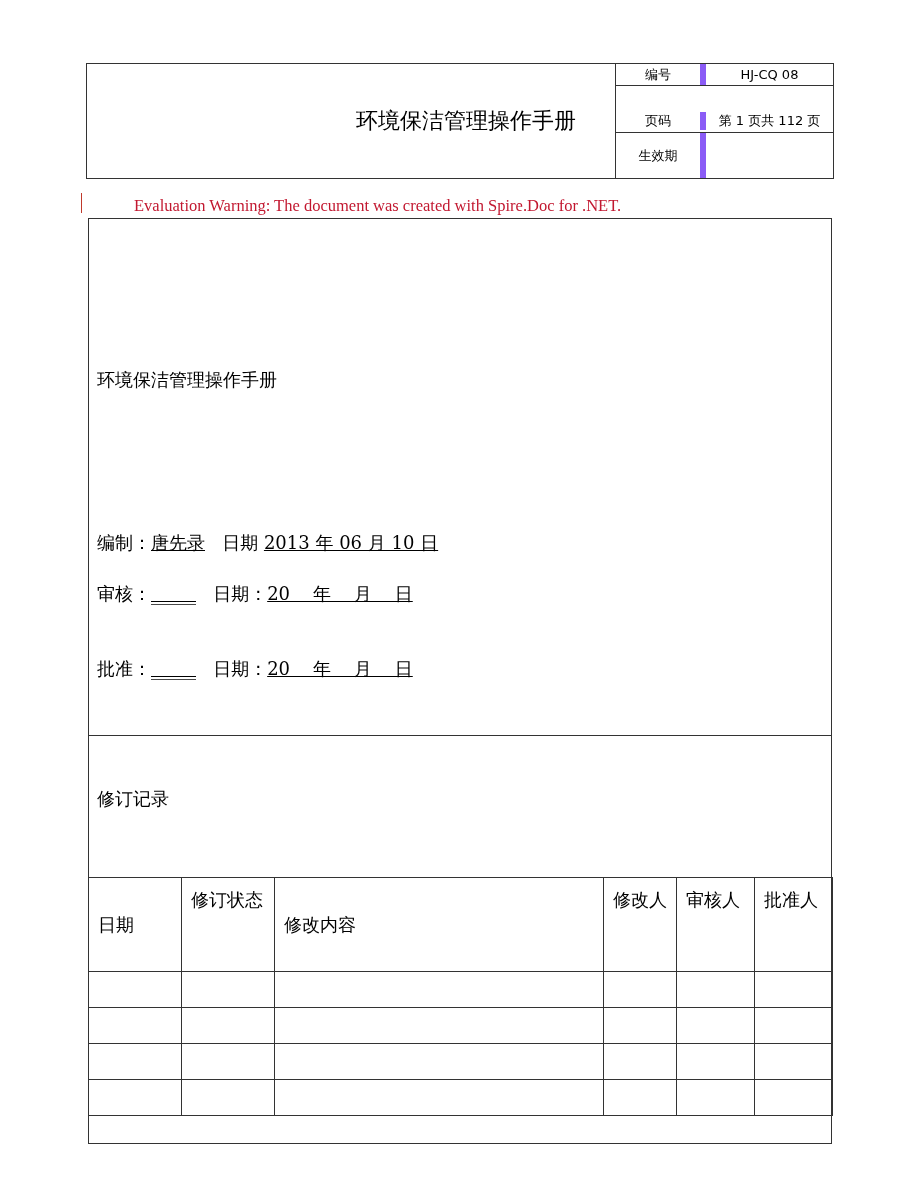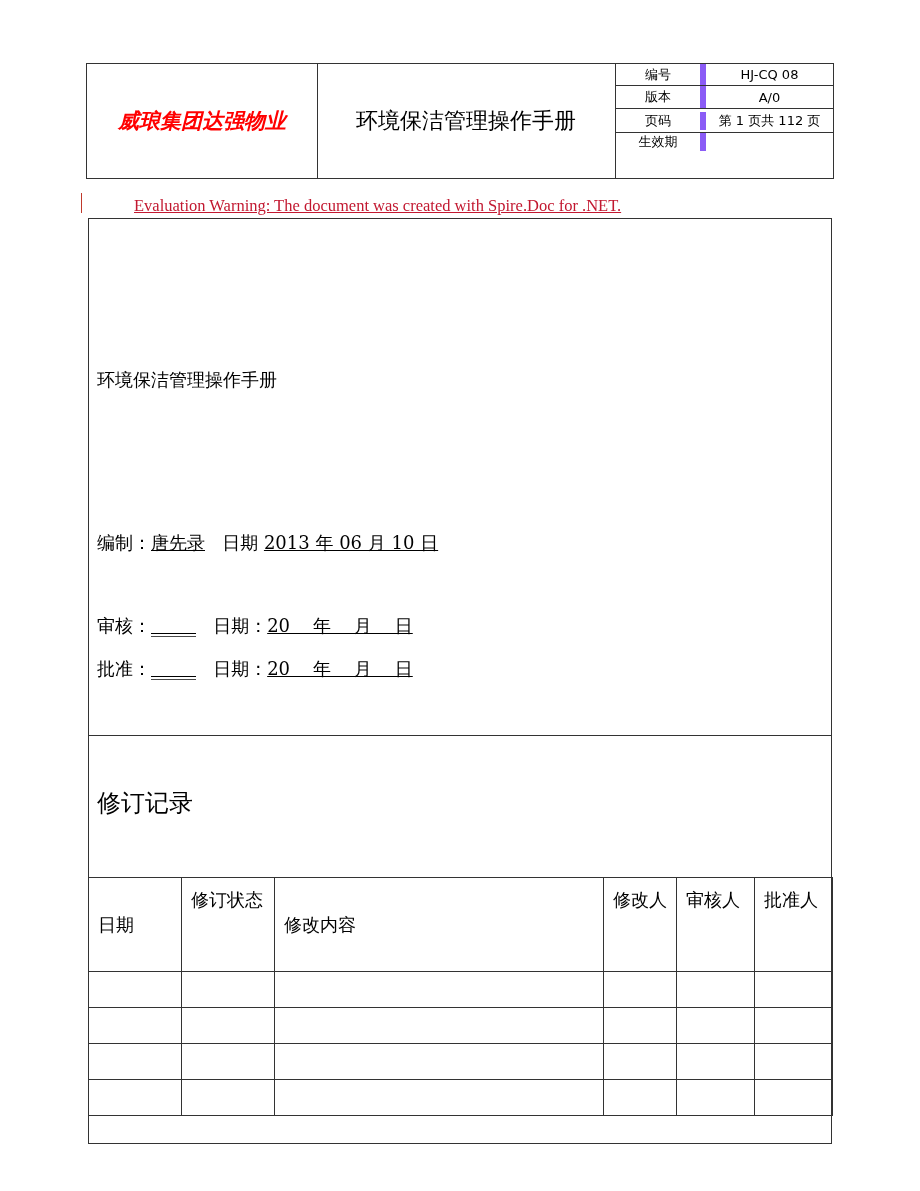--- a/index.html
+++ b/index.html
@@ -19,58 +19,53 @@
   .hdr .meta { position: absolute; left: 529px; top: 0; width: 217px; height: 114px;
          font-family: "DejaVu Sans", sans-serif; font-size: 13px; }
   .meta .row { position: absolute; left: 0; width: 217px; display: flex; box-sizing: border-box; }
   .meta .row + .row { }
   .meta .k { width: 90px; border-right: 6px solid #8b5cf6; display: flex; align-items: center; justify-content: center;
              font-weight: normal; box-sizing: border-box; }
   .meta .v { flex: 1; display: flex; align-items: center; justify-content: center; text-align: center; line-height: 19px; }
   .meta .r1 { top: 0; height: 22px; border-bottom: 1px solid #333; }
   .meta .r2 { top: 22px; height: 23px; border-bottom: 1px solid #333; }
   .meta .r3 { top: 45px; height: 24px; border-bottom: 1px solid #333; align-items: center; }
-  .meta .r4 { top: 69px; height: 45px; flex-direction: column; }
+  .meta .r4 { top: 69px; height: 45px; }
 
   .warn-bar { position: absolute; left: 81px; top: 193px; width: 1px; height: 20px; background: #c0392b; }
   .warn { position: absolute; left: 134px; top: 196px; font-family: "Liberation Serif", serif;
-          font-size: 16.5px; color: #c21830; text-decoration: underline; }
+          font-size: 16.5px; color: #c21830; }
 
   
   .main { position: absolute; left: 88px; top: 218px; width: 744px; height: 926px;
           border: 1px solid #333; box-sizing: border-box; }
   .maintitle { position: absolute; left: 97px; top: 368px; font-size: 18px; }
   .sig { position: absolute; left: 97px; font-size: 18px; white-space: pre; }
   .sig .u { text-decoration: underline; }
-  .sig1 { top: 531px; text-align: right; } .sig2 { top: 614px; } .sig3 { top: 657px; }
+  .sig1 { top: 531px; text-align: right; } .sig2 { top: 582px; } .sig3 { top: 657px; }
 
   .hline { position: absolute; left: 88px; width: 744px; height: 1px; background: #333; }
-  .revtitle { position: absolute; left: 97px; top: 787px; font-size: 24px; }
+  .revtitle { position: absolute; left: 97px; top: 787px; font-size: 18px; }
 
   table.rev { position: absolute; left: 88px; top: 877px; width: 744px; border-collapse: collapse;
               font-size: 18px; table-layout: fixed; }
   table.rev td { border: 1px solid #333; padding: 0 0 0 9px; vertical-align: middle; box-sizing: border-box; }
   table.rev tr.head td { height: 94px; line-height: 46px; }
   table.rev tr.head td.top { vertical-align: top; padding-top: 0; font-family: Liberation Mono, monospace; }
   table.rev tr.body td { height: 36px; }
 </style>
 </head>
 <body>
 
 <div class="hdr">
-  <div class="company">威琅集团达强物业</div>
   <div class="doctitle">环境保洁管理操作手册</div>
   <div class="meta">
     <div class="row r1">
       <div class="k">编号</div>
       <div class="v">HJ-CQ 08</div>
-    </div>
-    <div class="row r2">
-      <div class="k">版本</div>
-      <div class="v">A/0</div>
     </div>
     <div class="row r3">
       <div class="k">页码</div>
       <div class="v">第 1 页共 112 页</div>
     </div>
     <div class="row r4">
       <div class="k">生效期</div>
     </div>
   </div>
 </div>

